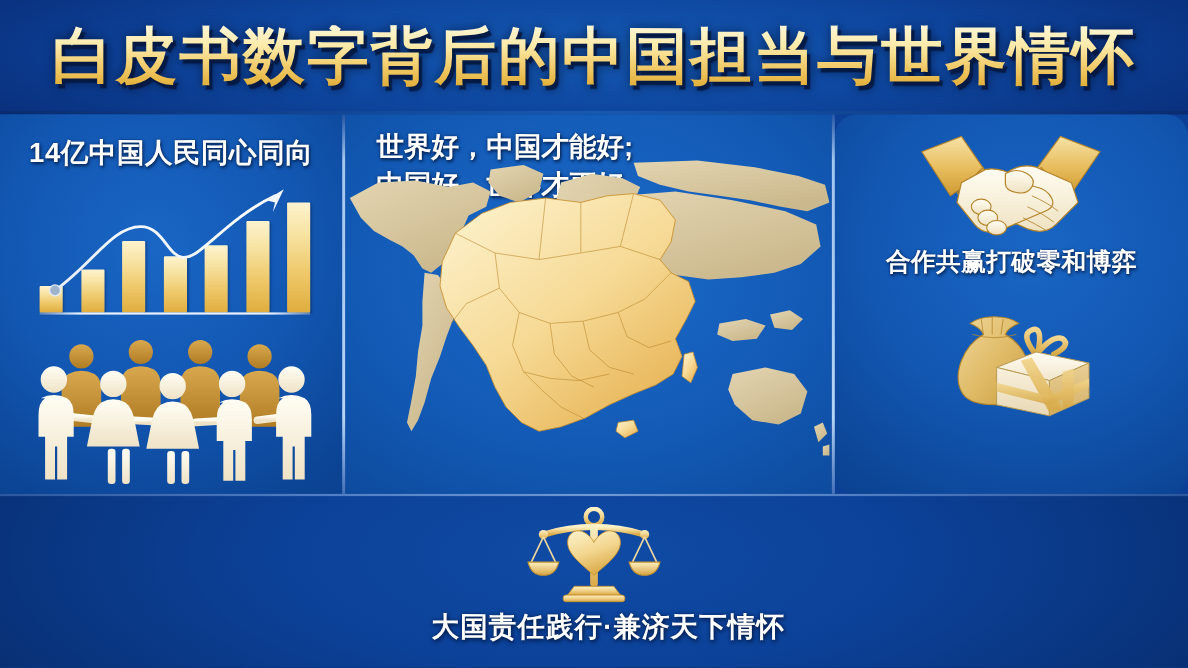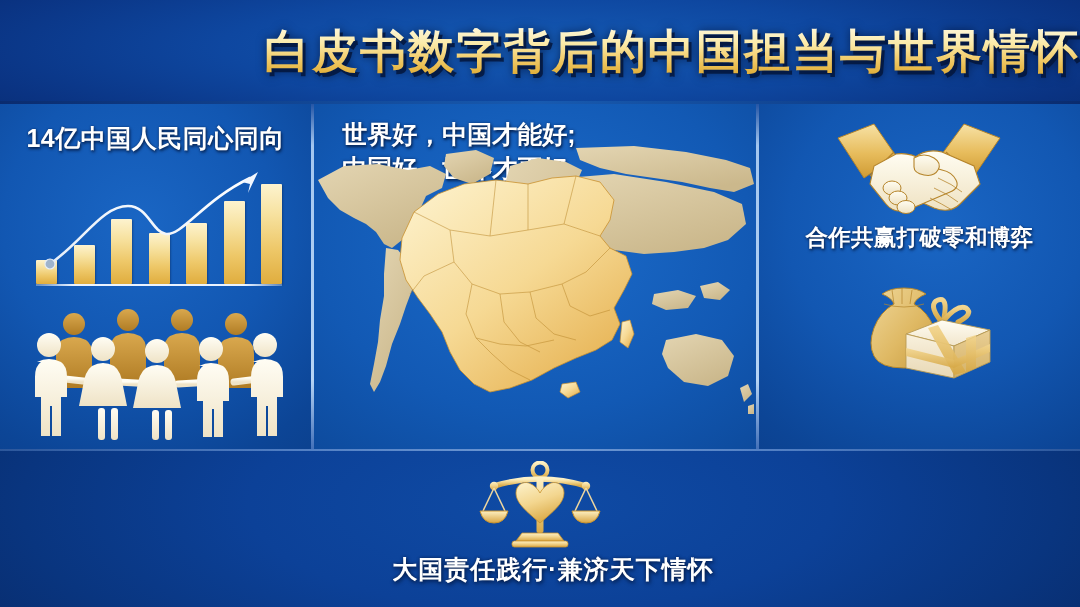--- a/index.html
+++ b/index.html
@@ -21,39 +21,39 @@
       radial-gradient(ellipse 70% 120% at 50% 45%, #155bb5 0%, #0e47a0 42%, #0a3382 78%, #072a6e 100%);
     overflow:hidden;
   }
   .header:after{
     content:""; position:absolute; left:0; bottom:0; width:100%; height:3px;
     background:linear-gradient(90deg,#0a2a6b,#1a5fb4 50%,#0a2a6b);
     opacity:.8;
   }
   .header-title {
     position:absolute; left:0; top:50%; transform:translateY(-52%);
-    width:1080px; text-align:right;
-    font-size:46px; font-weight:bold; letter-spacing:2px;
+    width:1080px; text-align:center;
+    font-size:56px; font-weight:bold; letter-spacing:2px;
     line-height:1; white-space:nowrap;
     background:linear-gradient(180deg,#fdf6d8 0%,#fbeaa8 34%,#f3d073 62%,#e8b949 88%,#dfae3c 100%);
     -webkit-background-clip:text; background-clip:text;
     -webkit-text-fill-color:transparent; color:transparent;
     filter:drop-shadow(3px 4px 0 rgba(4,22,60,.85)) drop-shadow(0 0 5px rgba(2,14,44,.6));
   }
 
   
   .panels {
     position:absolute; left:0; top:104px; width:1080px; height:345px;
     display:flex;
     text-decoration:underline;
   }
   .panel { position:relative; height:100%; overflow:hidden; }
   .panel-left   { width:313px; background:radial-gradient(ellipse 110% 100% at 45% 35%, #1a66c4 0%, #1257b2 40%, #0c4596 72%, #0a3b85 100%); }
   .panel-center { width:444px; background:radial-gradient(ellipse 110% 110% at 50% 40%, #1c6ccb 0%, #1259b4 45%, #0c4797 78%, #0a3a86 100%); }
-  .panel-right  { width:323px; background:radial-gradient(ellipse 110% 100% at 55% 35%, #1a66c4 0%, #1257b2 42%, #0c4596 74%, #0a3b85 100%); }
+  .panel-right  { width:323px; background:radial-gradient(ellipse 110% 100% at 55% 35%, #1a66c4 0%, #1257b2 42%, #0c4596 74%, #0a3b85 100%);border-radius:20px; }
   .vdiv {
     width:3px; height:100%;
     background:linear-gradient(180deg,rgba(180,215,255,.15),rgba(190,222,255,.85) 12%,rgba(200,228,255,.9) 80%,rgba(170,205,250,.35));
     flex:0 0 3px;
   }
 
   .panel-heading {
     position:absolute; left:0; width:100%; text-align:center;
     color:#ffffff; font-weight:bold; white-space:nowrap;
     text-shadow:1px 2px 3px rgba(3,20,55,.75), 0 0 2px rgba(3,20,55,.6);

